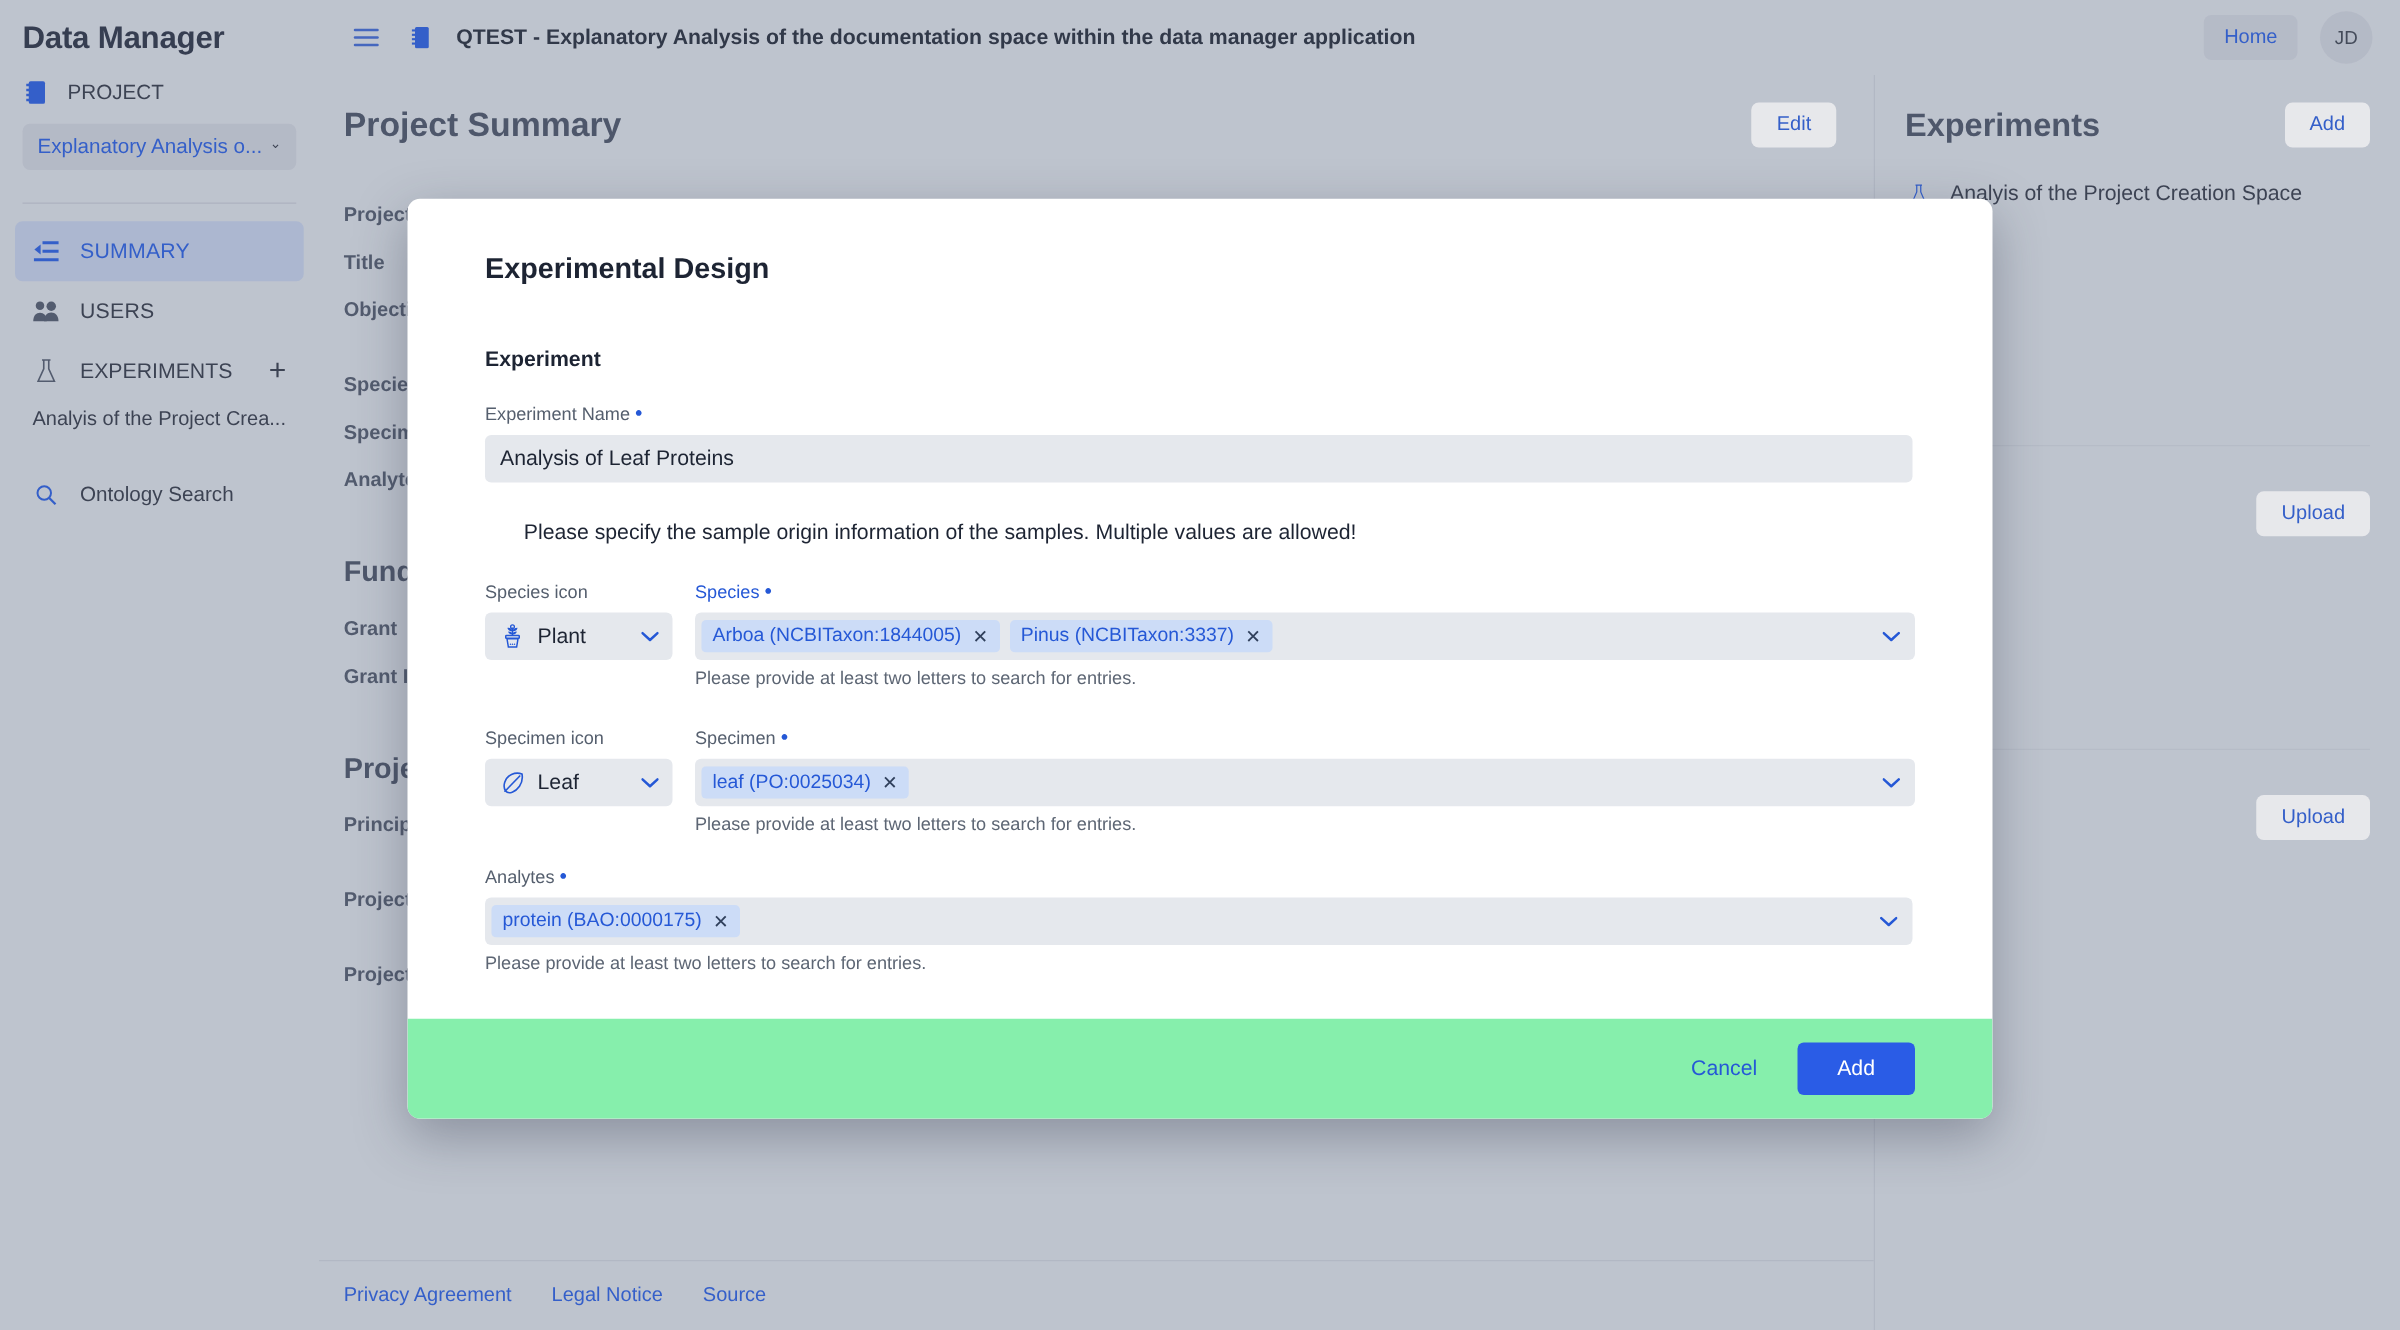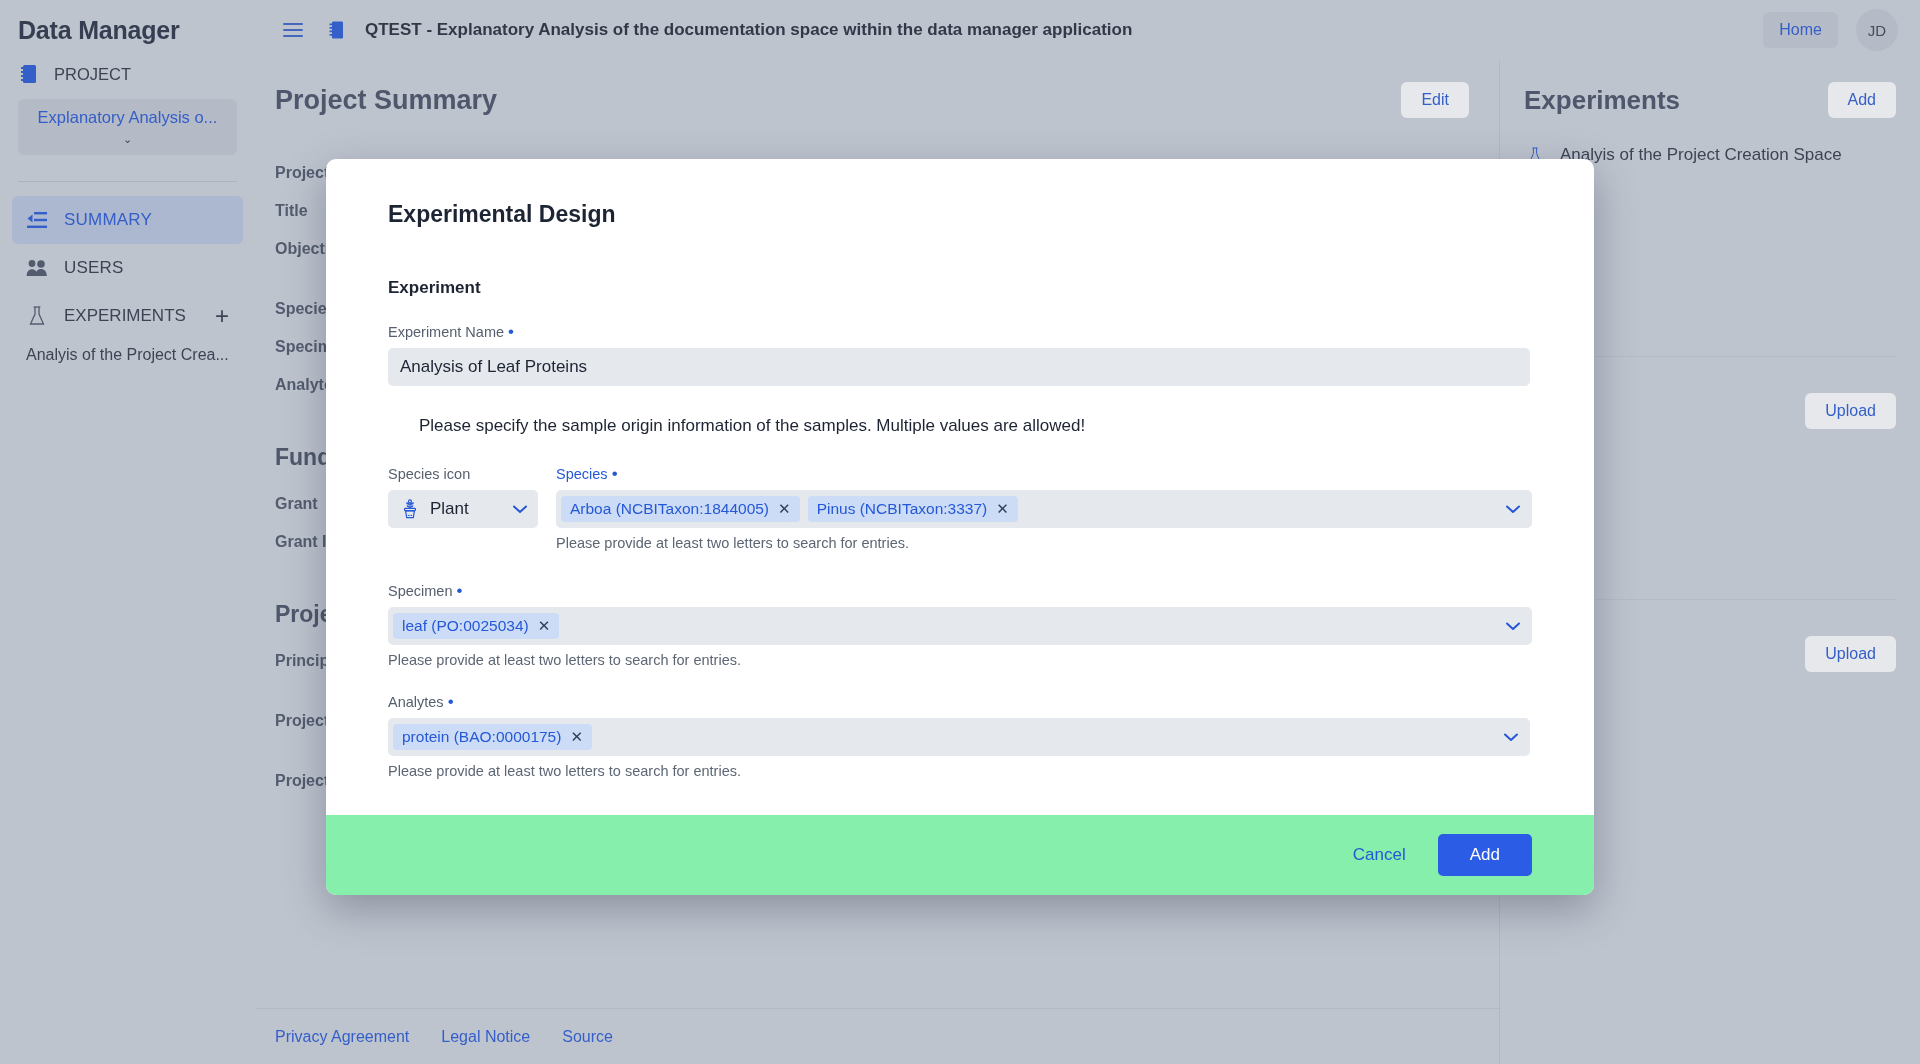--- a/index.html
+++ b/index.html
@@ -40,23 +40,22 @@
     color: #2f3646;
     font-size: 16.5px;
   }
   .side-project-pill {
     margin: 6px 18px 0 18px;
     background: #c1c7d2;
     border-radius: 6px;
     padding: 9px 12px;
     color: #2558d6;
     font-size: 16.5px;
-    display:flex; align-items:center; gap:6px;
+    display:flex; align-items:flex-start; gap:6px;
     cursor: pointer;
-    flex-direction: column;
   }
   .side-project-pill .caret { font-size: 11px; color:#2f3646; }
   .side-divider {
     height: 1px; background: #b9bfca;
     margin: 26px 18px 14px 18px;
   }
   .nav-item {
     display: flex; align-items: center; gap: 16px;
     margin: 0 12px;
     padding: 13px 14px;
@@ -309,20 +308,29 @@
             <path d="M6 1 L6 8 L1.5 18 L14.5 18 L10 8 L10 1" fill="none" stroke="#4b5568" stroke-width="1.3"></path>
             <line x1="4.6" y1="1" x2="11.4" y2="1" stroke="#4b5568" stroke-width="1.3"></line>
           </svg>
       </span>
       <span class="label">EXPERIMENTS</span>
       <span class="plus">+</span>
     </div>
 
     <div class="exp-child">Analyis of the Project Crea...</div>
 
+    <div class="nav-onto">
+      <span class="ico">
+        <svg width="18" height="18" viewBox="0 0 18 18">
+            <circle cx="7.4" cy="7.4" r="5.4" fill="none" stroke="#2558d6" stroke-width="1.6"></circle>
+            <line x1="11.4" y1="11.4" x2="16.4" y2="16.4" stroke="#2558d6" stroke-width="1.8"></line>
+          </svg>
+      </span>
+      <span>Ontology Search</span>
+    </div>
   </aside>
 
   <div class="main">
 
     <header class="topbar">
       <span class="hamburger">
           <i></i>
           <i></i>
           <i></i>
         </span>
@@ -508,20 +516,37 @@
                   <path d="M1 1.5 L7 7 L13 1.5" fill="none" stroke="#2558d6" stroke-width="2" stroke-linecap="round" stroke-linejoin="round"></path>
                 </svg>
             </span>
           </div>
           <div class="field-hint">Please provide at least two letters to search for entries.</div>
         </div>
       </div>
 
       
       <div class="row-grid" style="margin-top:18px">
+        <div class="col-icon">
+          <div class="field-label" style="margin-top:14px">Specimen icon</div>
+          <div class="select-box">
+            <span class="ico">
+              <svg width="19" height="19" viewBox="0 0 19 19">
+                <path d="M3.4 15.6 C1 12 2.6 5.2 8.2 2.6 C12.4 0.6 16.6 2.2 16.6 2.2 C16.6 2.2 17.6 7.6 14.6 12 C11.6 16.4 5.8 19 3.4 15.6 Z" fill="none" stroke="#2558d6" stroke-width="1.3"></path>
+                <line x1="2.6" y1="16.4" x2="15.2" y2="3.4" stroke="#2558d6" stroke-width="1.3"></line>
+              </svg>
+            </span>
+            <span class="sel-text">Leaf</span>
+            <span class="chev">
+              <svg width="14" height="9" viewBox="0 0 14 9">
+                  <path d="M1 1.5 L7 7 L13 1.5" fill="none" stroke="#2558d6" stroke-width="2" stroke-linecap="round" stroke-linejoin="round"></path>
+                </svg>
+            </span>
+          </div>
+        </div>
 
         <div class="col-main">
           <div class="field-label" style="margin-top:14px">
             <span>Specimen</span>
             <span class="req">•</span>
           </div>
           <div class="token-field">
             <span class="tokens">
               <span class="token">
                 <span>leaf (PO:0025034)</span>

